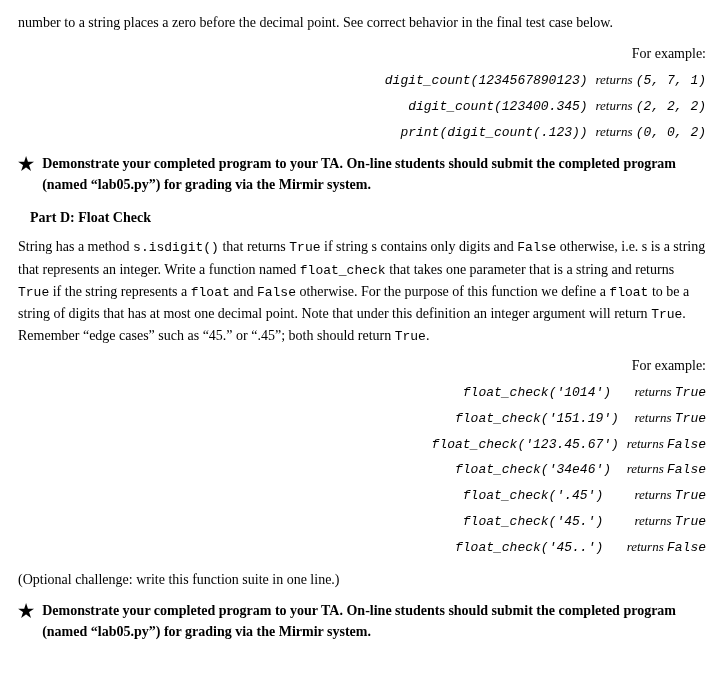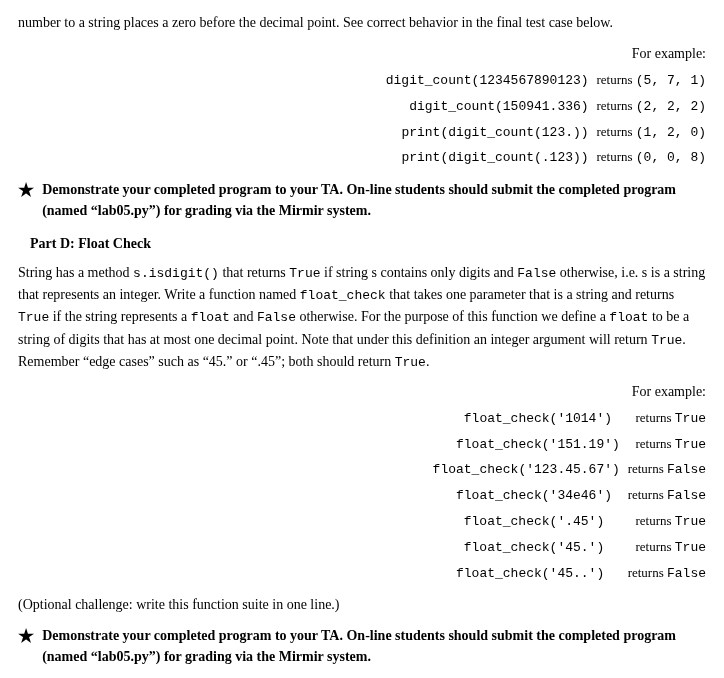--- a/index.html
+++ b/index.html
@@ -21,20 +21,21 @@
       margin-bottom: 10px;
     }
     .for-example {
       margin-bottom: 6px;
     }
     .code-block {
       font-family: 'Courier New', Courier, monospace;
       font-size: 13px;
       margin-bottom: 4px;
       line-height: 1.6;
+      font-style: italic;
     }
     .code-inline {
       font-family: 'Courier New', Courier, monospace;
       font-size: 13px;
     }
     .star-line {
       display: flex;
       align-items: flex-start;
       margin: 10px 0 12px 0;
       font-weight: bold;
@@ -75,27 +76,24 @@
 <body>
 
 <p class="intro-text">number to a string places a zero before the decimal point.  See correct behavior in the final test case below.</p>
 
 <div class="example-section">
   <p class="for-example">For example:</p>
   <div class="code-block">
     <span class="code-inline">digit_count(1234567890123)</span>  <span class="returns-inline">returns <span class="code-inline">(5, 7, 1)</span></span>
   </div>
   <div class="code-block">
-    <span class="code-inline">digit_count(150941.336)</span> <span class="returns-inline">returns <span class="code-inline">(2, 2, 2)</span></span>
+    <span class="code-inline">digit_count(123400.345)</span> <span class="returns-inline">returns <span class="code-inline">(2, 2, 2)</span></span>
   </div>
   <div class="code-block">
-    <span class="code-inline">print(digit_count(123.))</span> <span class="returns-inline">returns <span class="code-inline">(1, 2, 0)</span></span>
-  </div>
-  <div class="code-block">
-    <span class="code-inline">print(digit_count(.123))</span> <span class="returns-inline">returns <span class="code-inline">(0, 0, 8)</span></span>
+    <span class="code-inline">print(digit_count(.123))</span> <span class="returns-inline">returns <span class="code-inline">(0, 0, 2)</span></span>
   </div>
 </div>
 
 <div class="star-line">
   <span class="star-symbol">★</span>
   <span>Demonstrate your completed program to your TA.  On-line students should submit the completed program (named “lab05.py”) for grading via the Mirmir system.</span>
 </div>
 
 <p class="part-header">Part D:  Float Check</p>
 

